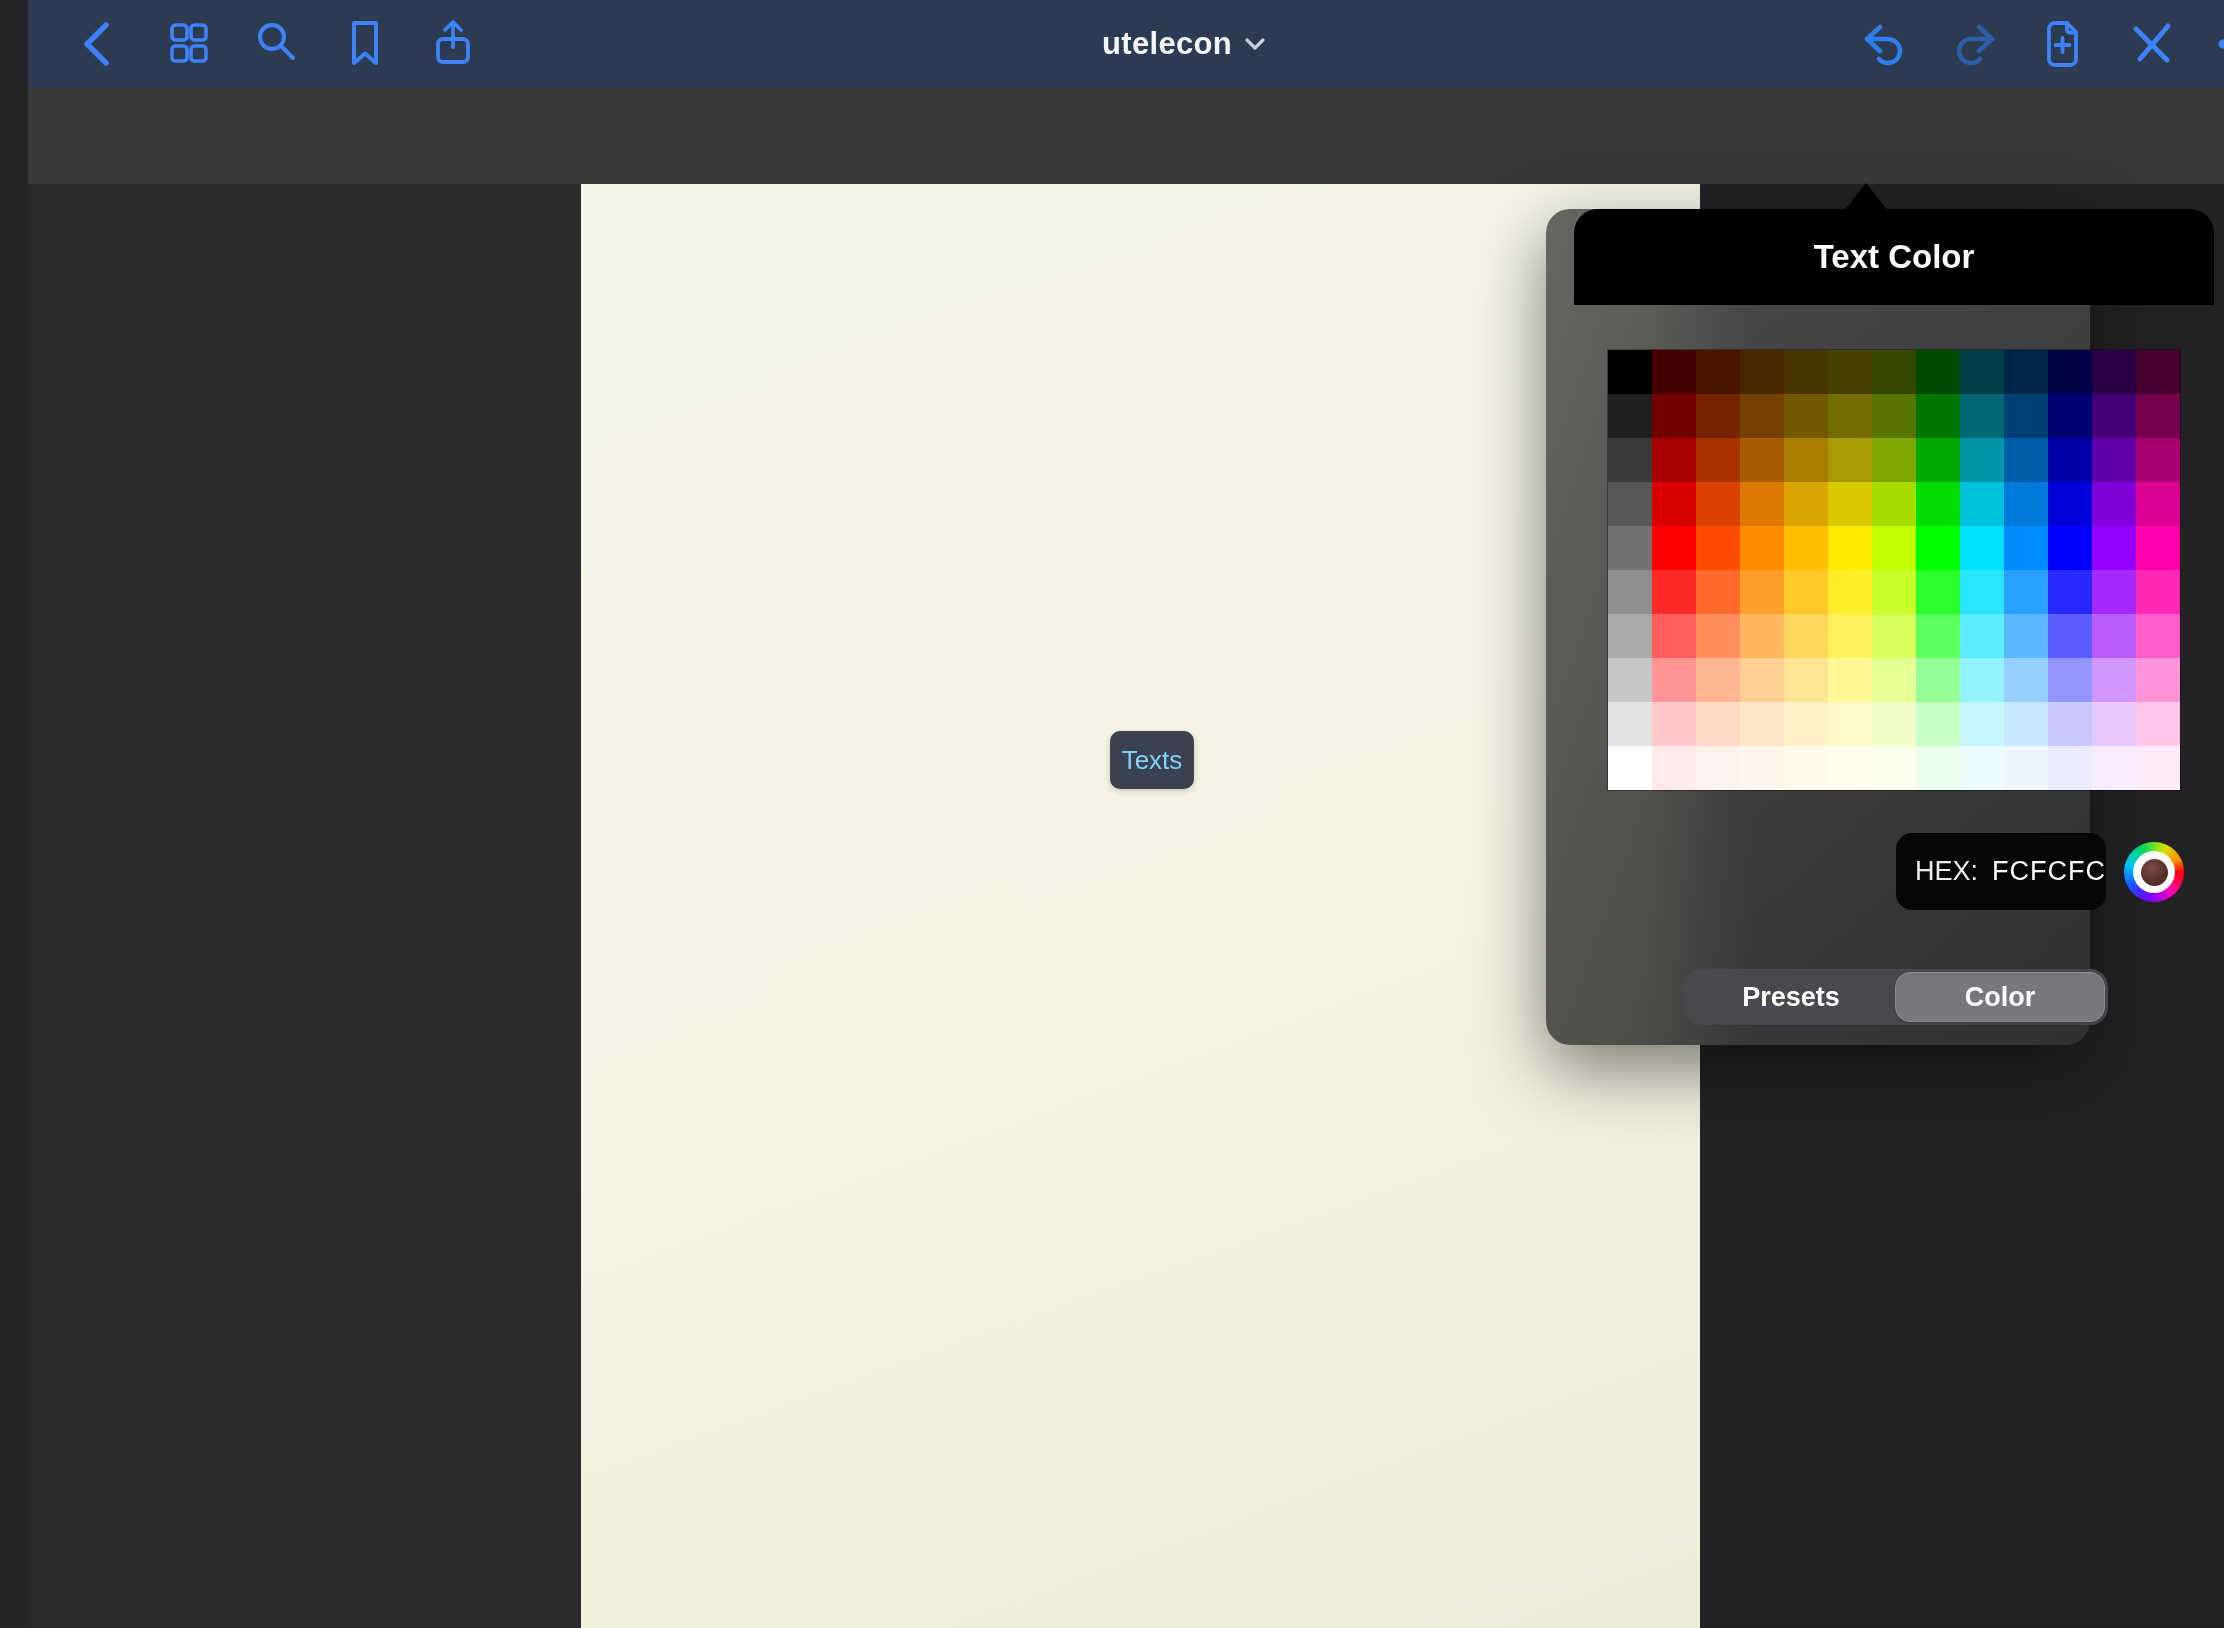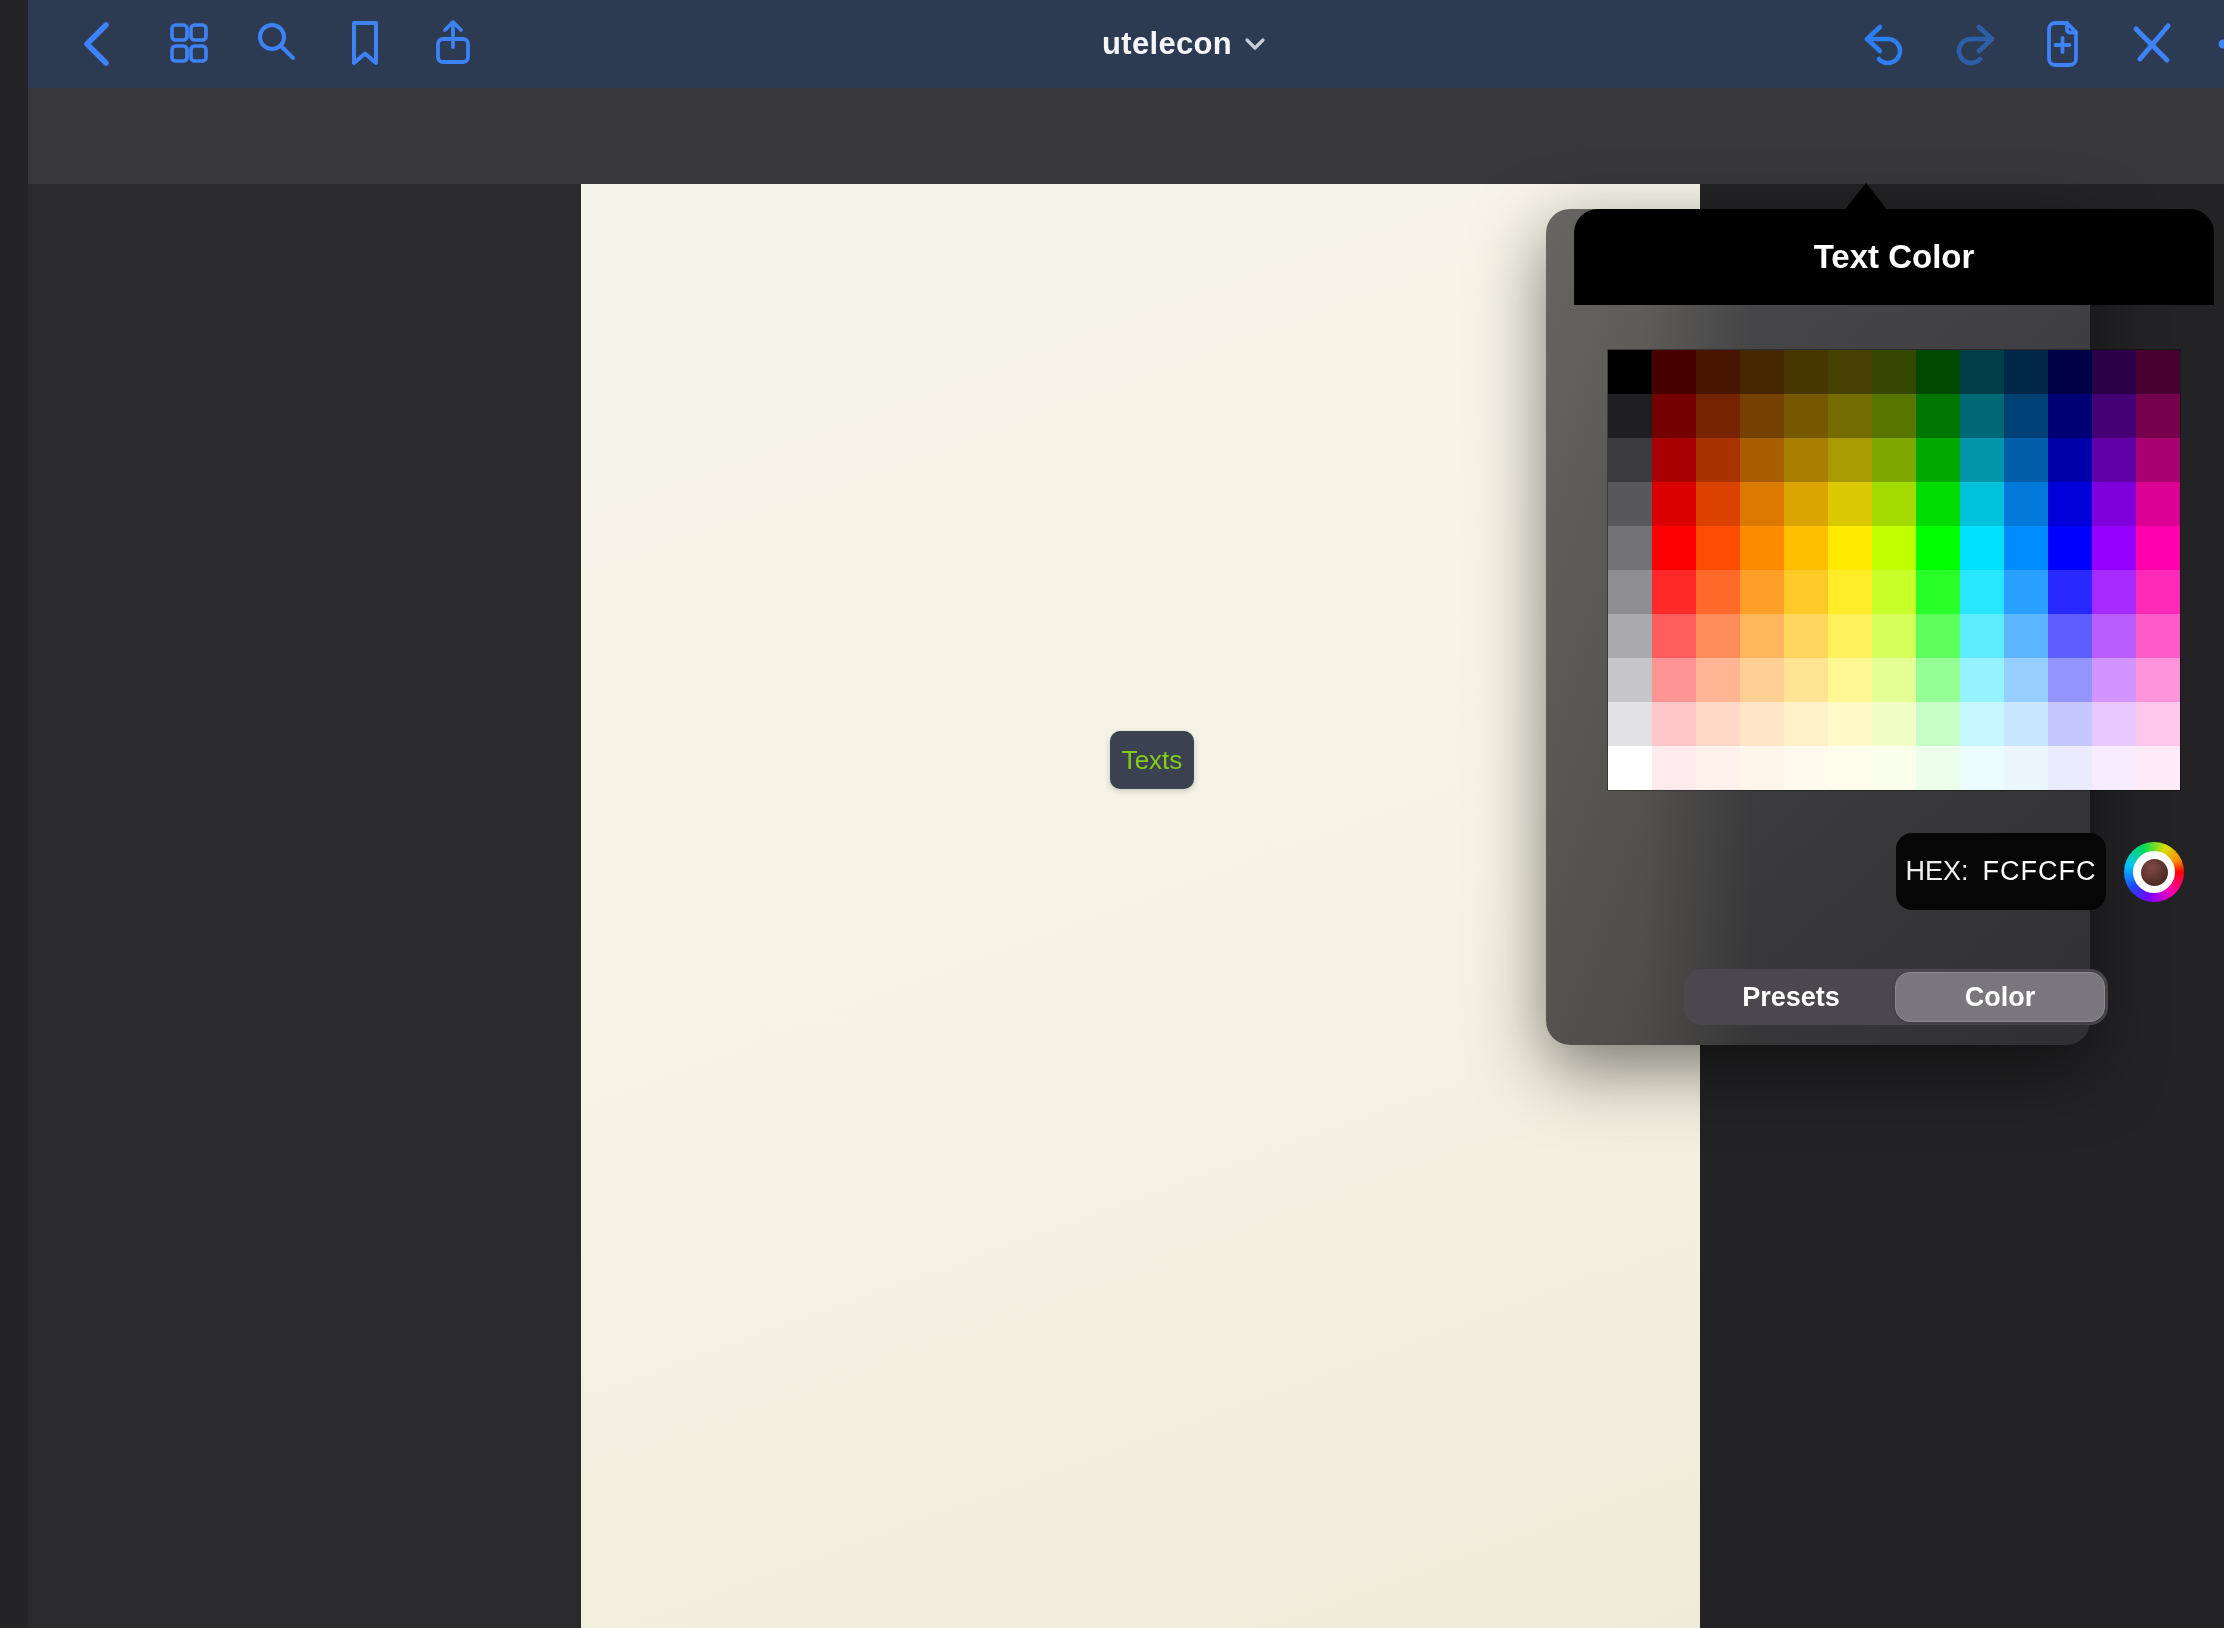--- a/index.html
+++ b/index.html
@@ -33,39 +33,39 @@
   .tool-active{left:1107px;top:109px;width:58px;height:54px;border-radius:11px;background:#2E7CF5;border:3px solid #5B9BFF;
     display:flex;align-items:center;justify-content:center;color:#fff;font-size:30px;font-weight:700;box-sizing:border-box;}
   .handle-dot{width:10px;height:10px;border-radius:3px;background:#2E7CF5;top:133px;}
 
   
   .panel-left{left:0;top:184px;width:553px;height:1444px;background:#2A2A2C;}
   .paper{left:553px;top:184px;width:1119px;height:1444px;
     background:linear-gradient(160deg,#f6f5ea 0%,#f4f3e4 55%,#eeecd9 100%);}
   .panel-right{left:1672px;top:184px;width:552px;height:1444px;background:#232325;}
   .texts-box{left:1082px;top:731px;width:84px;height:58px;border-radius:10px;background:#3A4150;
-    display:flex;align-items:center;justify-content:center;color:#84cc16;font-size:26px;cursor:pointer;
+    display:flex;align-items:center;justify-content:center;color:#7dd3fc;font-size:26px;cursor:pointer;
     box-shadow:0 2px 6px rgba(0,0,0,.18);}
 
   
   .pop-arrow{left:1816px;top:183px;width:0;height:0;border-left:22px solid transparent;
     border-right:22px solid transparent;border-bottom:28px solid #000;z-index:6;}
   .popover{left:1518px;top:209px;width:544px;height:836px;border-radius:24px;z-index:5;
     background:
       linear-gradient(to bottom, rgba(255,255,255,.05), rgba(0,0,0,.12)),
       linear-gradient(to right,#5E5D59 0%,#575652 18%,#3E3D3F 38%,#373638 100%);
     box-shadow:0 24px 70px rgba(0,0,0,.5);}
   .pop-header{left:0;top:0;width:640px;height:96px;background:#000;border-radius:24px 24px 0 0;
     display:flex;align-items:center;justify-content:center;}
   .pop-title{color:#fff;font-size:33px;font-weight:700;}
   .color-grid{left:34px;top:141px;width:572px;height:440px;display:grid;
     grid-template-columns:repeat(13,44px);grid-auto-rows:44px;outline:1px solid rgba(0,0,0,.35);}
   .color-grid div{cursor:pointer;}
   .hex-field{left:322px;top:624px;width:210px;height:77px;background:#060606;border-radius:16px;
-    display:flex;align-items:center;justify-content:center;gap:14px;color:#fff;font-size:27px;cursor:text;}
+    display:flex;align-items:center;justify-content:flex-end;gap:14px;color:#fff;font-size:27px;cursor:text;}
   .hex-label{color:#EDEDED;font-weight:400;}
   .hex-value{letter-spacing:1px;}
   .wheel{left:550px;top:633px;width:60px;height:60px;border-radius:50%;cursor:pointer;
     background:conic-gradient(from 90deg,#ff0004 0%,#ff00b0 13%,#8000ff 27%,#1f45ff 40%,#00c4ff 54%,#00d95c 68%,#d9e000 82%,#ff8a00 93%,#ff0004 100%);
     display:flex;align-items:center;justify-content:center;}
   .wheel-white{width:42px;height:42px;border-radius:50%;background:#fff;display:flex;align-items:center;justify-content:center;}
   .wheel-core{width:27px;height:27px;border-radius:50%;background:radial-gradient(circle at 38% 32%,#7d4a42 0%,#5a322c 55%,#3c211d 100%);}
   .segmented{left:110px;top:760px;width:424px;height:56px;border-radius:18px;background:#4A484C;display:flex;padding:3px;box-sizing:border-box;}
   .segment{flex:1;display:flex;align-items:center;justify-content:center;color:#fff;font-size:27px;font-weight:600;border-radius:15px;cursor:pointer;}
   .segment.selected{background:#79767C;border:1px solid #8E8B91;box-sizing:border-box;box-shadow:0 1px 3px rgba(0,0,0,.25);}

